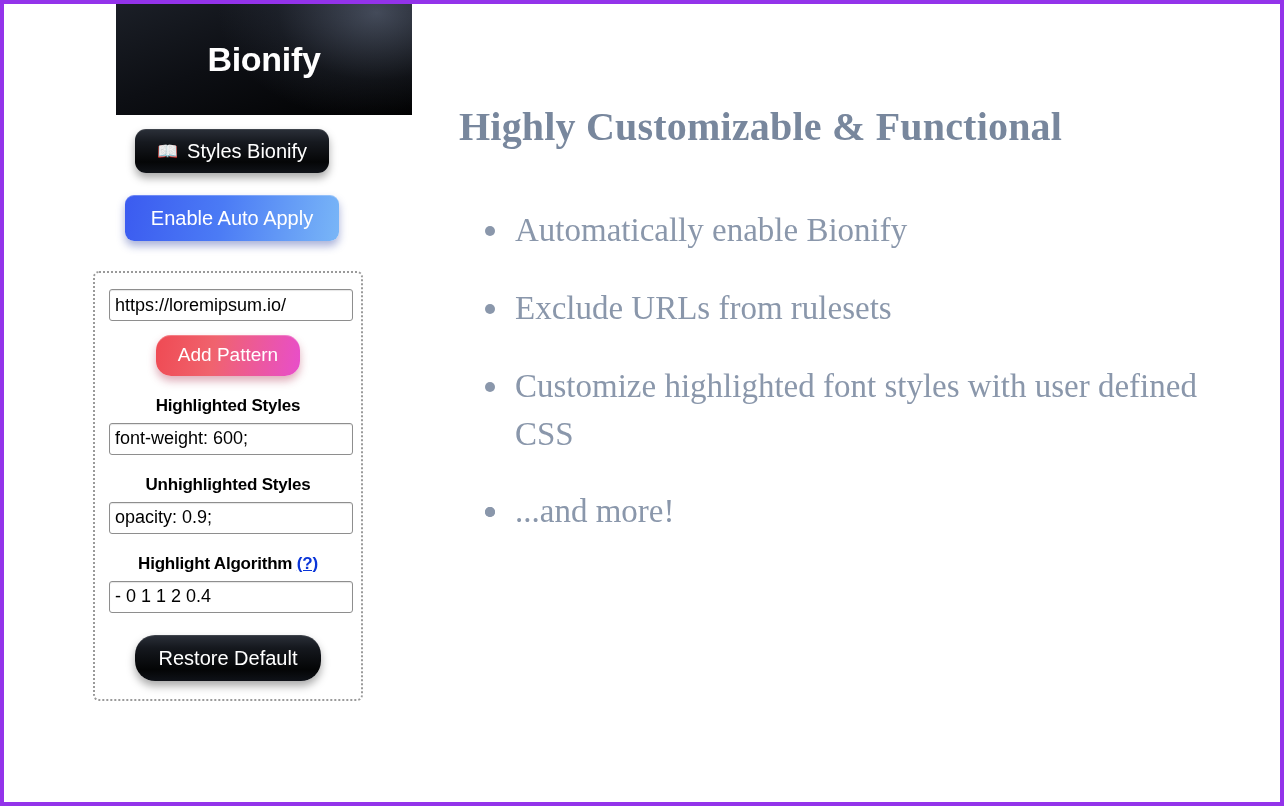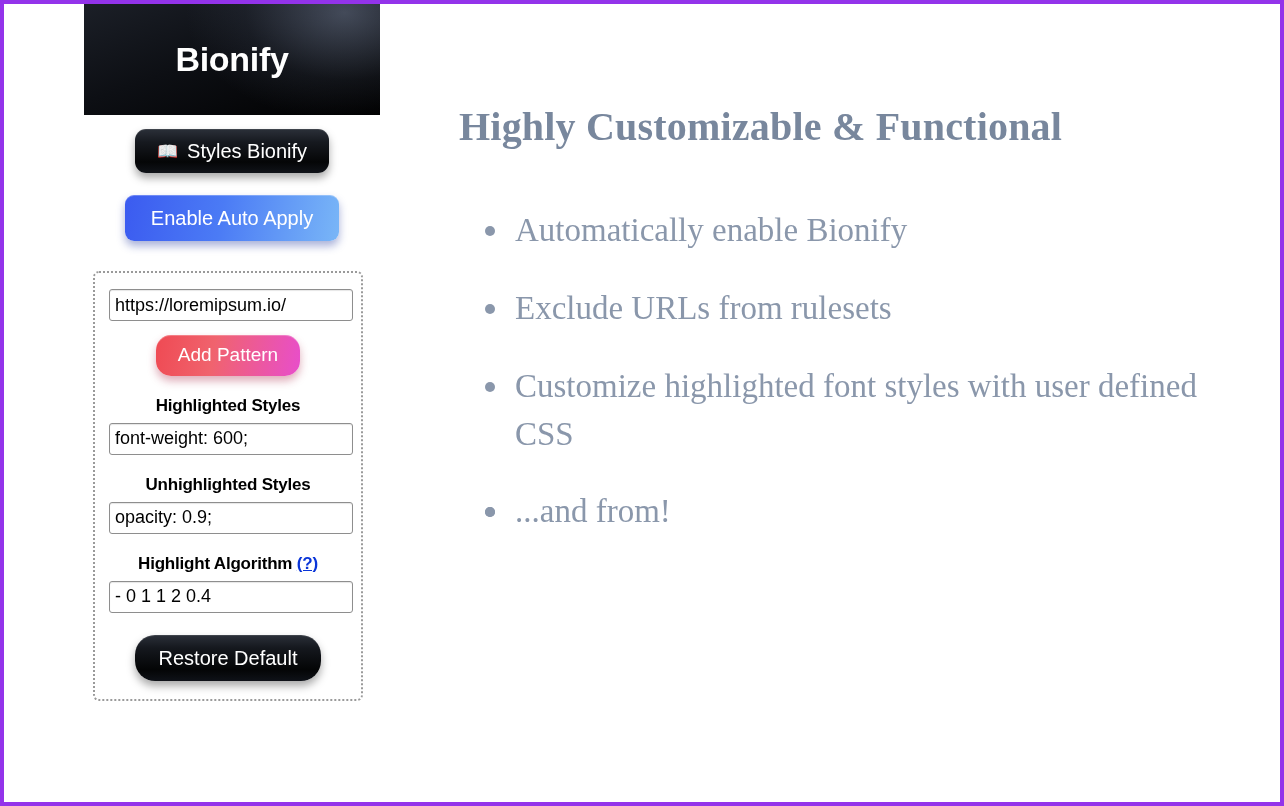--- a/index.html
+++ b/index.html
@@ -32,20 +32,21 @@
   .popup-header {
     width: 296px;
     height: 111px;
     background:
       radial-gradient(ellipse 220px 150px at 88% 8%, rgba(150,165,195,0.40) 0%, rgba(120,135,165,0.10) 45%, rgba(0,0,0,0) 72%),
       linear-gradient(160deg, #1b1f27 0%, #0d0f14 45%, #000000 100%);
     display: flex;
     align-items: center;
     justify-content: center;
     box-sizing: border-box;
+    margin-left: 32px;
   }
   .popup-title {
     color: #ffffff;
     font-size: 34px;
     font-weight: bold;
     letter-spacing: -0.3px;
     font-family: "Liberation Sans", sans-serif;
   }
 
   .btn-row {
@@ -260,18 +261,18 @@
       </li>
       <li>
         <span class="dot"></span>
         <span>Customize highlighted font styles with user defined CSS</span>
       </li>
       <li>
         <span class="dot"></span>
       </li>
       <li>
         <span class="dot"></span>
-        <span>...and from!</span>
+        <span>...and more!</span>
       </li>
     </ul>
   </div>
 
 </div>
 
 </body></html>

